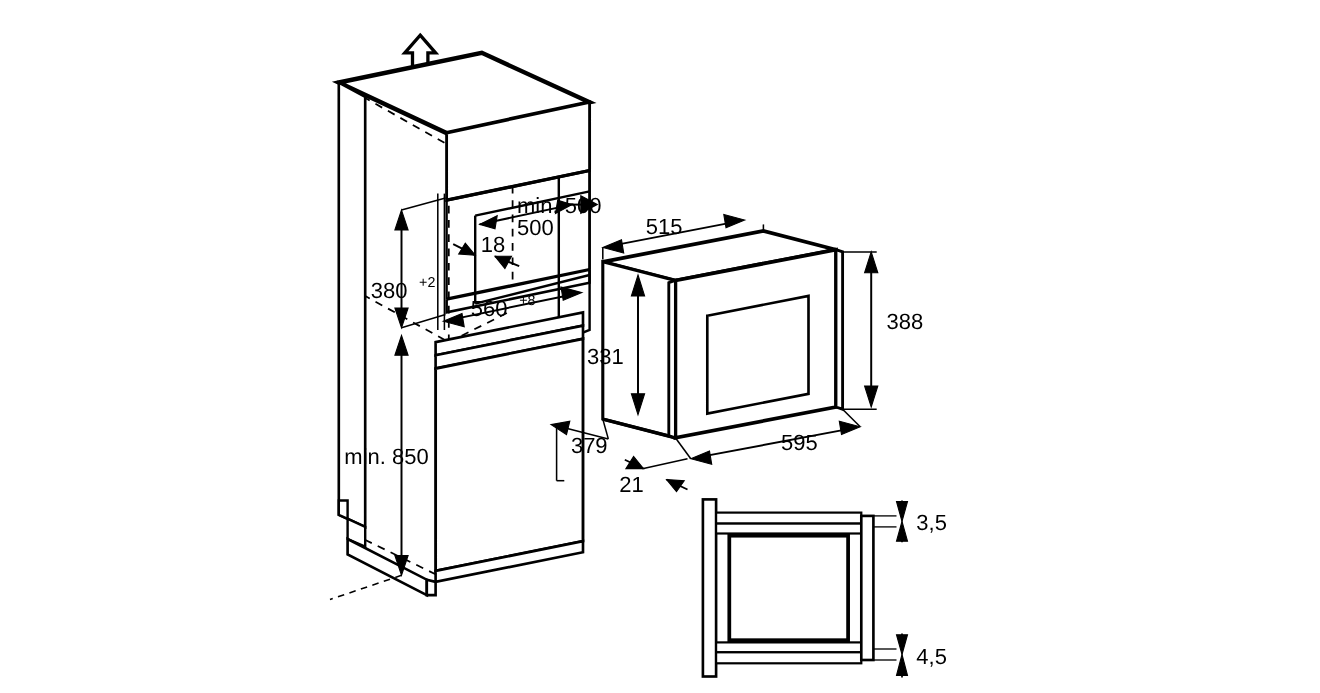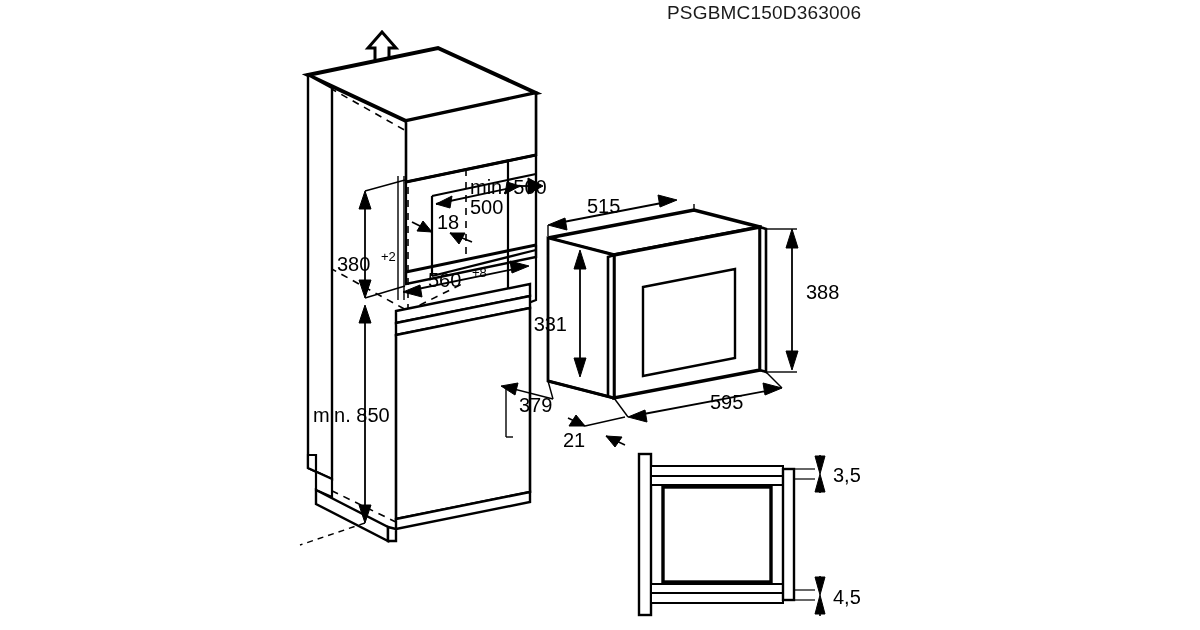--- a/index.html
+++ b/index.html
@@ -40,21 +40,20 @@
     font-family: "Liberation Sans", sans-serif;
     font-size: 13px;
     fill: #000000;
   }
 </style>
 </head>
 <body>
 
 <div id="page">
 
-  <div id="drawing-title">PSGBMC150D363006</div>
 
   <svg id="drawing-svg" viewBox="0 0 1200 630">
 
     <g>
       <path d="M382,32 L396,48 L389,48 L389,66 L375,66 L375,48 L368,48 Z" fill="none" stroke="#000" stroke-width="3" stroke-linejoin="miter"></path>
     </g>
 
     <g>
 
       <g fill="none" stroke="#000" stroke-width="1.6" stroke-dasharray="7,6">

